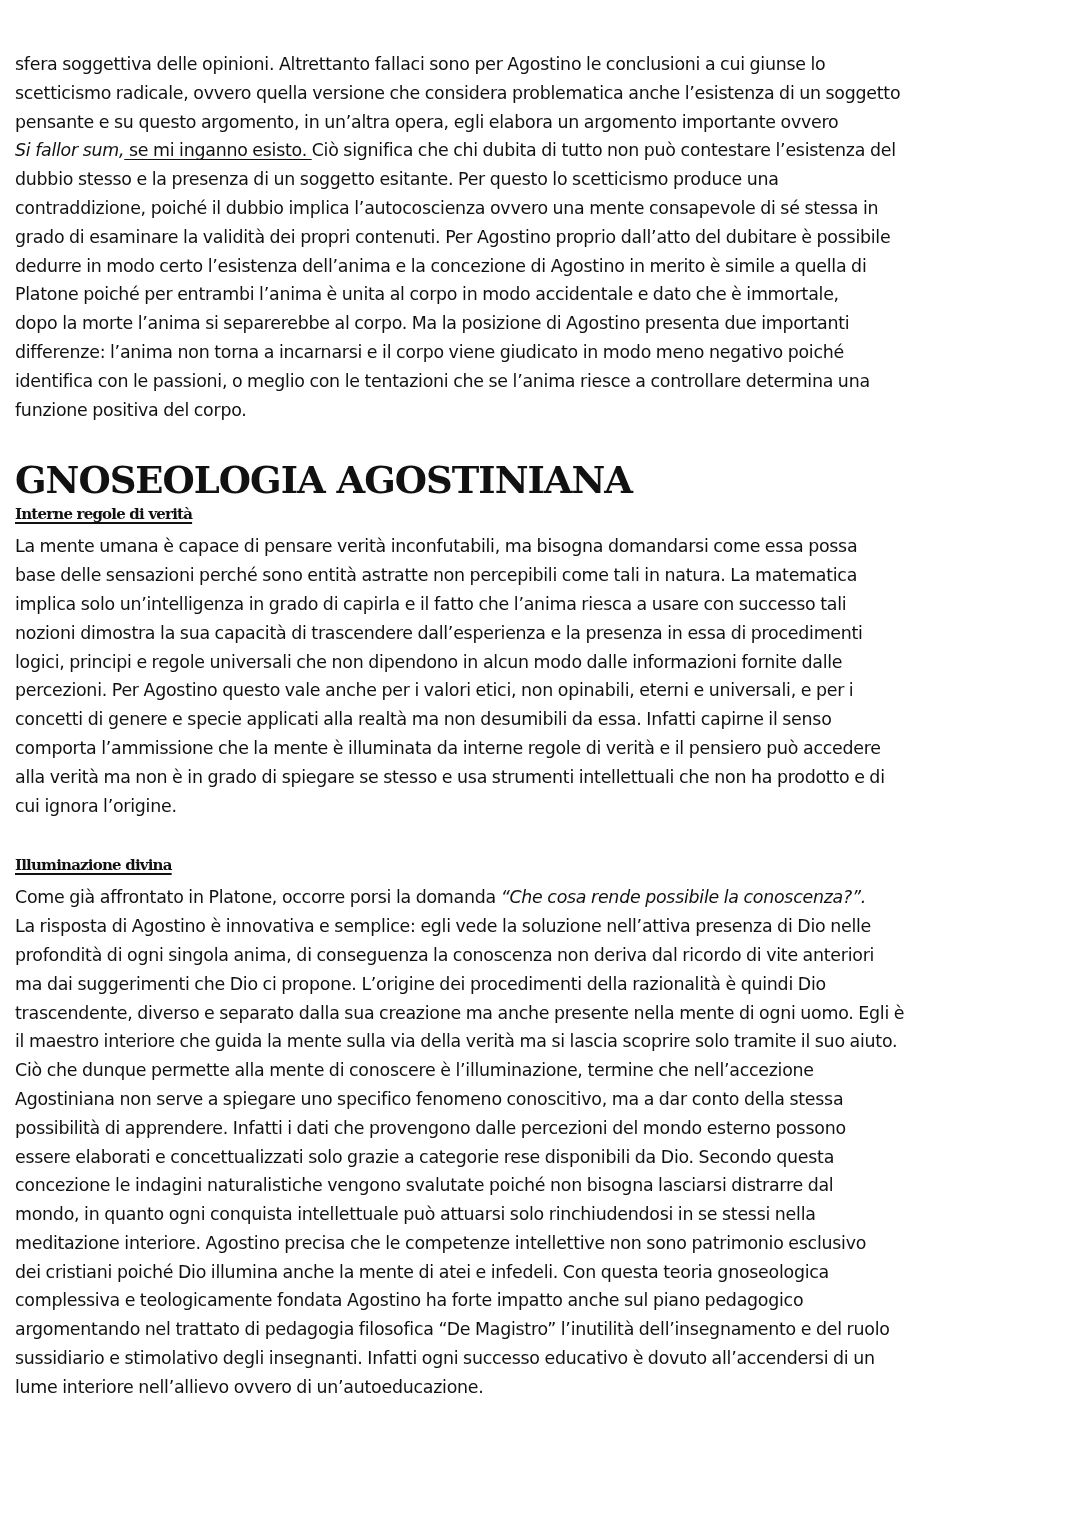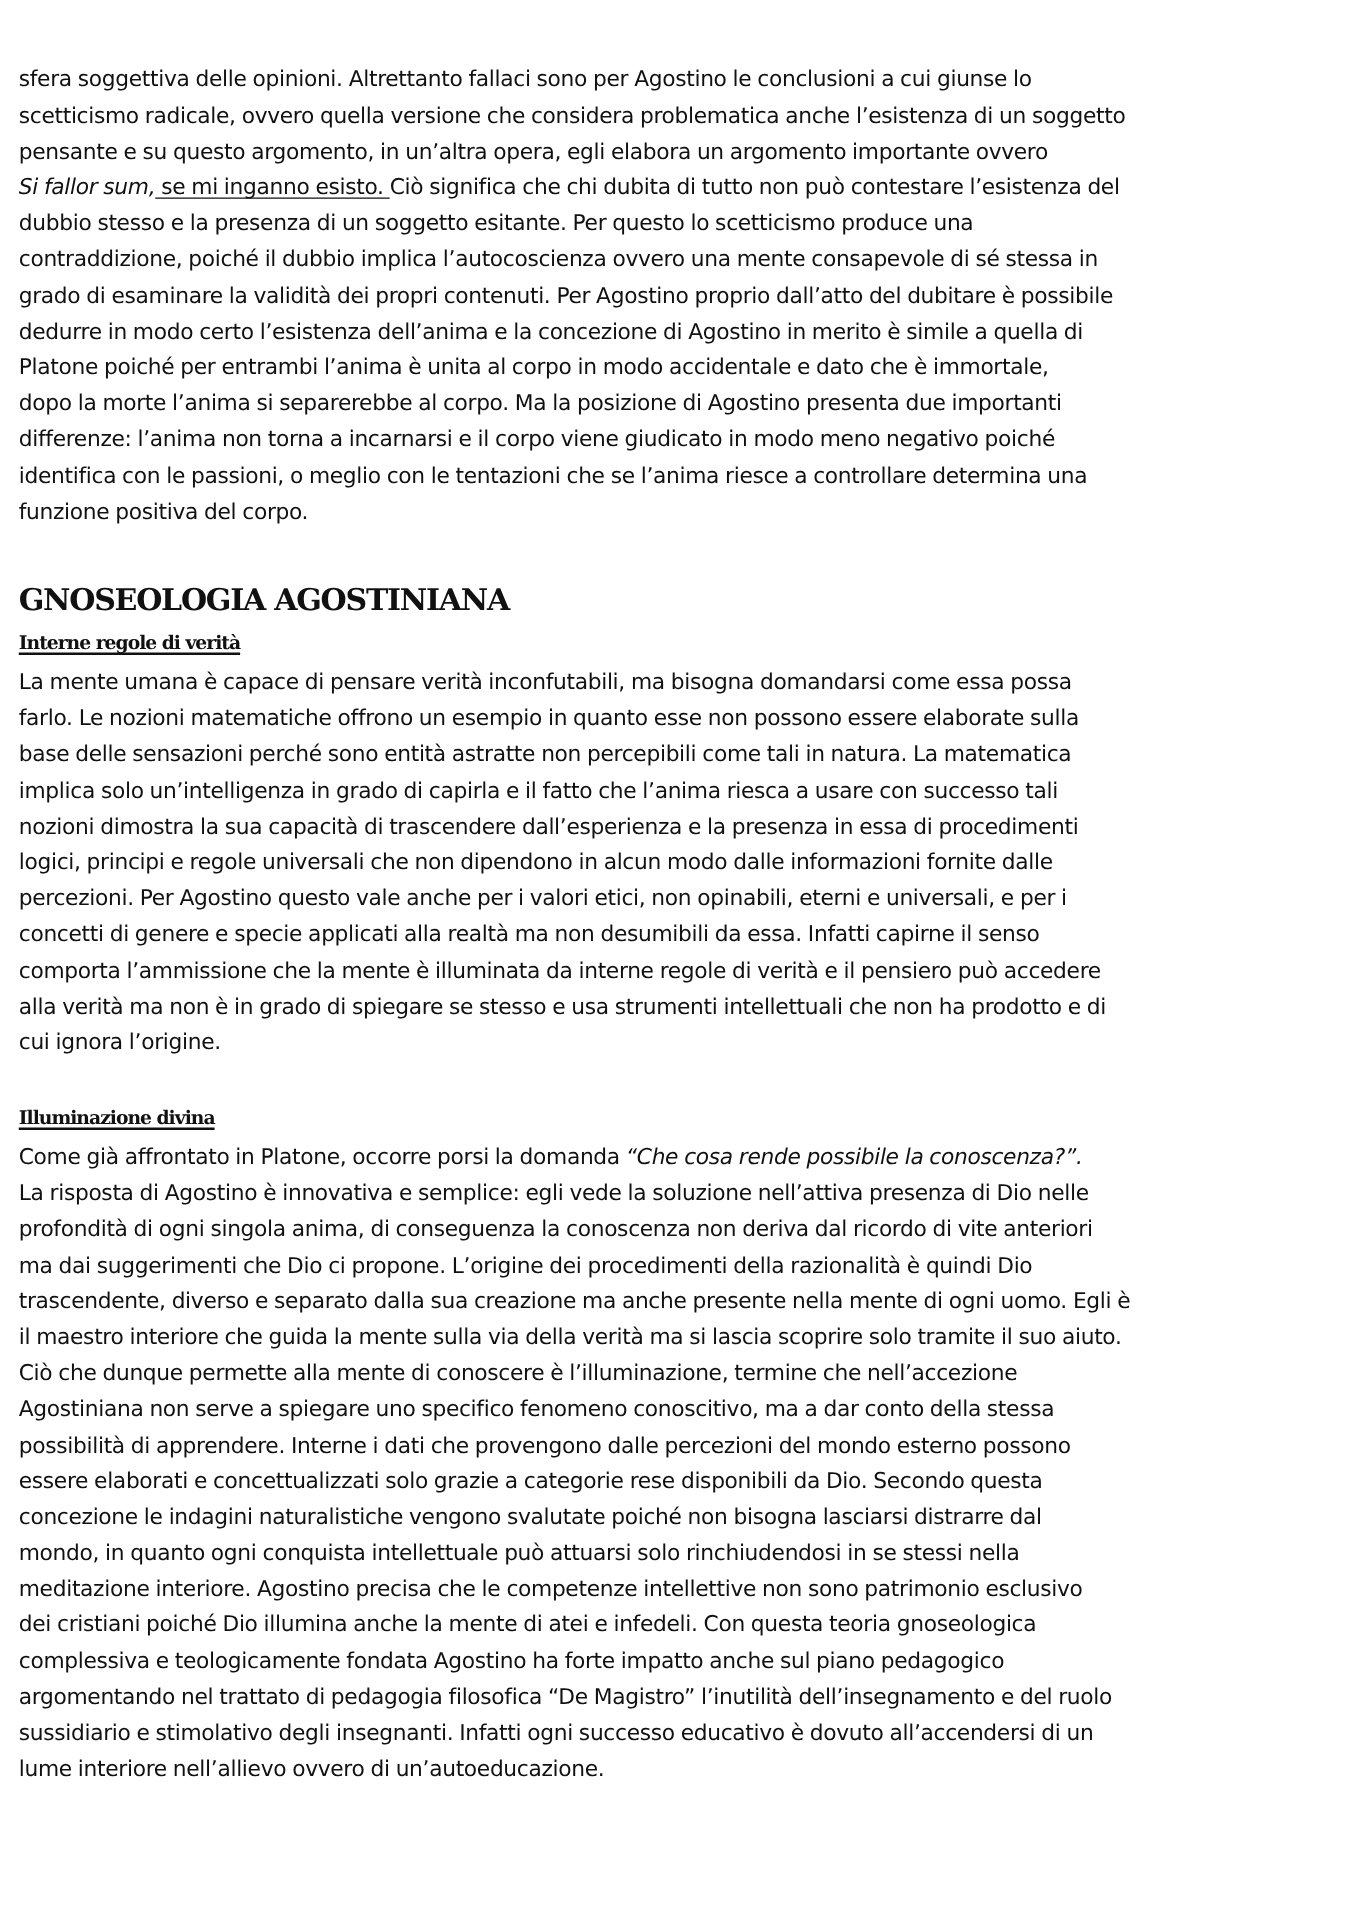--- a/index.html
+++ b/index.html
@@ -16,21 +16,21 @@
     word-spacing: -0.5px;
     margin: 0;
   }
   .line { display: block; white-space: nowrap; }
   .b { font-weight: normal; }
   .i { font-style: italic; }
   .u { text-decoration: underline; text-underline-offset: 3px; }
   .h1 {
     font-family: "DejaVu Serif", serif;
     font-weight: bold;
-    font-size: 24px;
+    font-size: 37px;
     letter-spacing: -1px;
     margin: 38px 0 0 0;
     line-height: 36px;
   }
   .h2 {
     font-family: "DejaVu Serif", serif;
     font-weight: bold;
     font-size: 15px;
     letter-spacing: -0.8px;
     text-decoration: underline;
@@ -59,21 +59,20 @@
       <span class="line"><span class="b">differenze</span><span>: l’anima </span><span class="b">non torna a incarnarsi</span><span> e </span><span class="b">il corpo viene giudicato in modo meno negativo</span><span> poiché</span></span>
       <span class="line"><span>identifica con le passioni, o meglio con le </span><span class="b">tentazioni</span><span> che se l’anima riesce a controllare determina una</span></span>
       <span class="line"><span class="b">funzione positiva</span><span> del corpo.</span></span>
     </div>
 
   <h1 class="h1">GNOSEOLOGIA AGOSTINIANA</h1>
 
   <h2 class="h2">Interne regole di verità</h2>
   <div class="para">
       <span class="line"><span>La mente umana è capace di pensare </span><span class="b">verità inconfutabili,</span><span> ma bisogna domandarsi come essa possa</span></span>
-      <span class="line"><span>farlo. Le </span><span class="b">nozioni matematiche</span><span> offrono un esempio in quanto esse non possono essere elaborate sulla</span></span>
       <span class="line"><span>base delle sensazioni perché sono </span><span class="b">entità astratte</span><span> non percepibili come tali in natura. La matematica</span></span>
       <span class="line"><span>implica solo </span><span class="b">un’intelligenza in grado di capirla</span><span> e il fatto che l’anima riesca a usare con successo tali</span></span>
       <span class="line"><span>nozioni dimostra la sua capacità di </span><span class="b">trascendere dall’esperienza</span><span> e la presenza in essa di procedimenti</span></span>
       <span class="line"><span>logici, </span><span class="b">principi e regole universali</span><span> che non dipendono in alcun modo dalle informazioni fornite dalle</span></span>
       <span class="line"><span>percezioni. Per Agostino questo vale anche per i </span><span class="b">valori etici</span><span>, non opinabili, eterni e universali,  e per i</span></span>
       <span class="line"><span>concetti di </span><span class="b">genere e specie</span><span> applicati alla realtà ma non desumibili da essa. Infatti capirne il senso</span></span>
       <span class="line"><span>comporta l’ammissione che </span><span class="b">la mente è illuminata da interne regole di verità</span><span> e il pensiero può accedere</span></span>
       <span class="line"><span>alla verità ma non è in grado di spiegare se stesso e usa strumenti intellettuali che non ha prodotto e di</span></span>
       <span class="line"><span>cui ignora l’origine.</span></span>
     </div>
@@ -81,21 +80,21 @@
   <h2 class="h2 gap">Illuminazione divina</h2>
   <div class="para">
       <span class="line"><span>Come già affrontato in Platone, occorre porsi la domanda </span><span class="b i">“Che cosa rende possibile la conoscenza?”.</span></span>
       <span class="line"><span>La risposta di Agostino è innovativa e semplice: egli vede la soluzione nell’attiva presenza di </span><span class="b">Dio</span><span> nelle</span></span>
       <span class="line"><span>profondità di ogni singola anima, di conseguenza la conoscenza non deriva dal ricordo di vite anteriori</span></span>
       <span class="line"><span>ma dai </span><span class="b">suggerimenti che Dio ci propone.</span><span> L’origine dei procedimenti della </span><span class="b">razionalità</span><span> è quindi Dio</span></span>
       <span class="line"><span class="b">trascendente</span><span>, diverso e </span><span class="b">separato</span><span> dalla sua creazione ma anche </span><span class="b">presente</span><span> nella mente di ogni uomo. Egli è</span></span>
       <span class="line"><span>il </span><span class="b">maestro interiore</span><span> che guida la mente sulla via della verità ma si lascia scoprire solo tramite il suo aiuto.</span></span>
       <span class="line"><span>Ciò che dunque permette alla mente di conoscere è </span><span class="b">l’illuminazione,</span><span> termine che nell’accezione</span></span>
       <span class="line"><span>Agostiniana non serve a spiegare uno specifico fenomeno conoscitivo, ma a dar conto della stessa</span></span>
-      <span class="line"><span class="b">possibilità di apprendere.</span><span> Interne i </span><span class="b">dati</span><span> che provengono dalle percezioni del mondo esterno possono</span></span>
+      <span class="line"><span class="b">possibilità di apprendere.</span><span> Infatti i </span><span class="b">dati</span><span> che provengono dalle percezioni del mondo esterno possono</span></span>
       <span class="line"><span>essere elaborati e concettualizzati solo grazie a </span><span class="b">categorie</span><span> rese disponibili da </span><span class="b">Dio.</span><span> Secondo questa</span></span>
       <span class="line"><span>concezione le </span><span class="b">indagini naturalistiche</span><span> vengono </span><span class="b">svalutate</span><span> poiché non bisogna lasciarsi distrarre dal</span></span>
       <span class="line"><span>mondo, in quanto ogni </span><span class="b">conquista intellettuale</span><span> può attuarsi solo </span><span class="b">rinchiudendosi in se stessi</span><span> nella</span></span>
       <span class="line"><span class="b">meditazione interiore.</span><span> Agostino precisa che le </span><span class="b">competenze intellettive</span><span> non sono patrimonio esclusivo</span></span>
       <span class="line"><span>dei cristiani poiché </span><span class="b">Dio illumina</span><span> anche la mente di atei e infedeli. Con questa </span><span class="b">teoria gnoseologica</span></span>
       <span class="line"><span class="b">complessiva e teologicamente fondata</span><span> Agostino ha forte impatto anche sul piano </span><span class="b">pedagogico</span></span>
       <span class="line"><span>argomentando nel trattato di pedagogia filosofica  </span><span class="b">“De Magistro”</span><span> l’inutilità dell’insegnamento e del ruolo</span></span>
       <span class="line"><span>sussidiario e stimolativo degli insegnanti. Infatti ogni successo educativo è dovuto all’accendersi di un</span></span>
       <span class="line"><span>lume interiore nell’allievo ovvero di </span><span class="b">un’autoeducazione.</span></span>
     </div>

